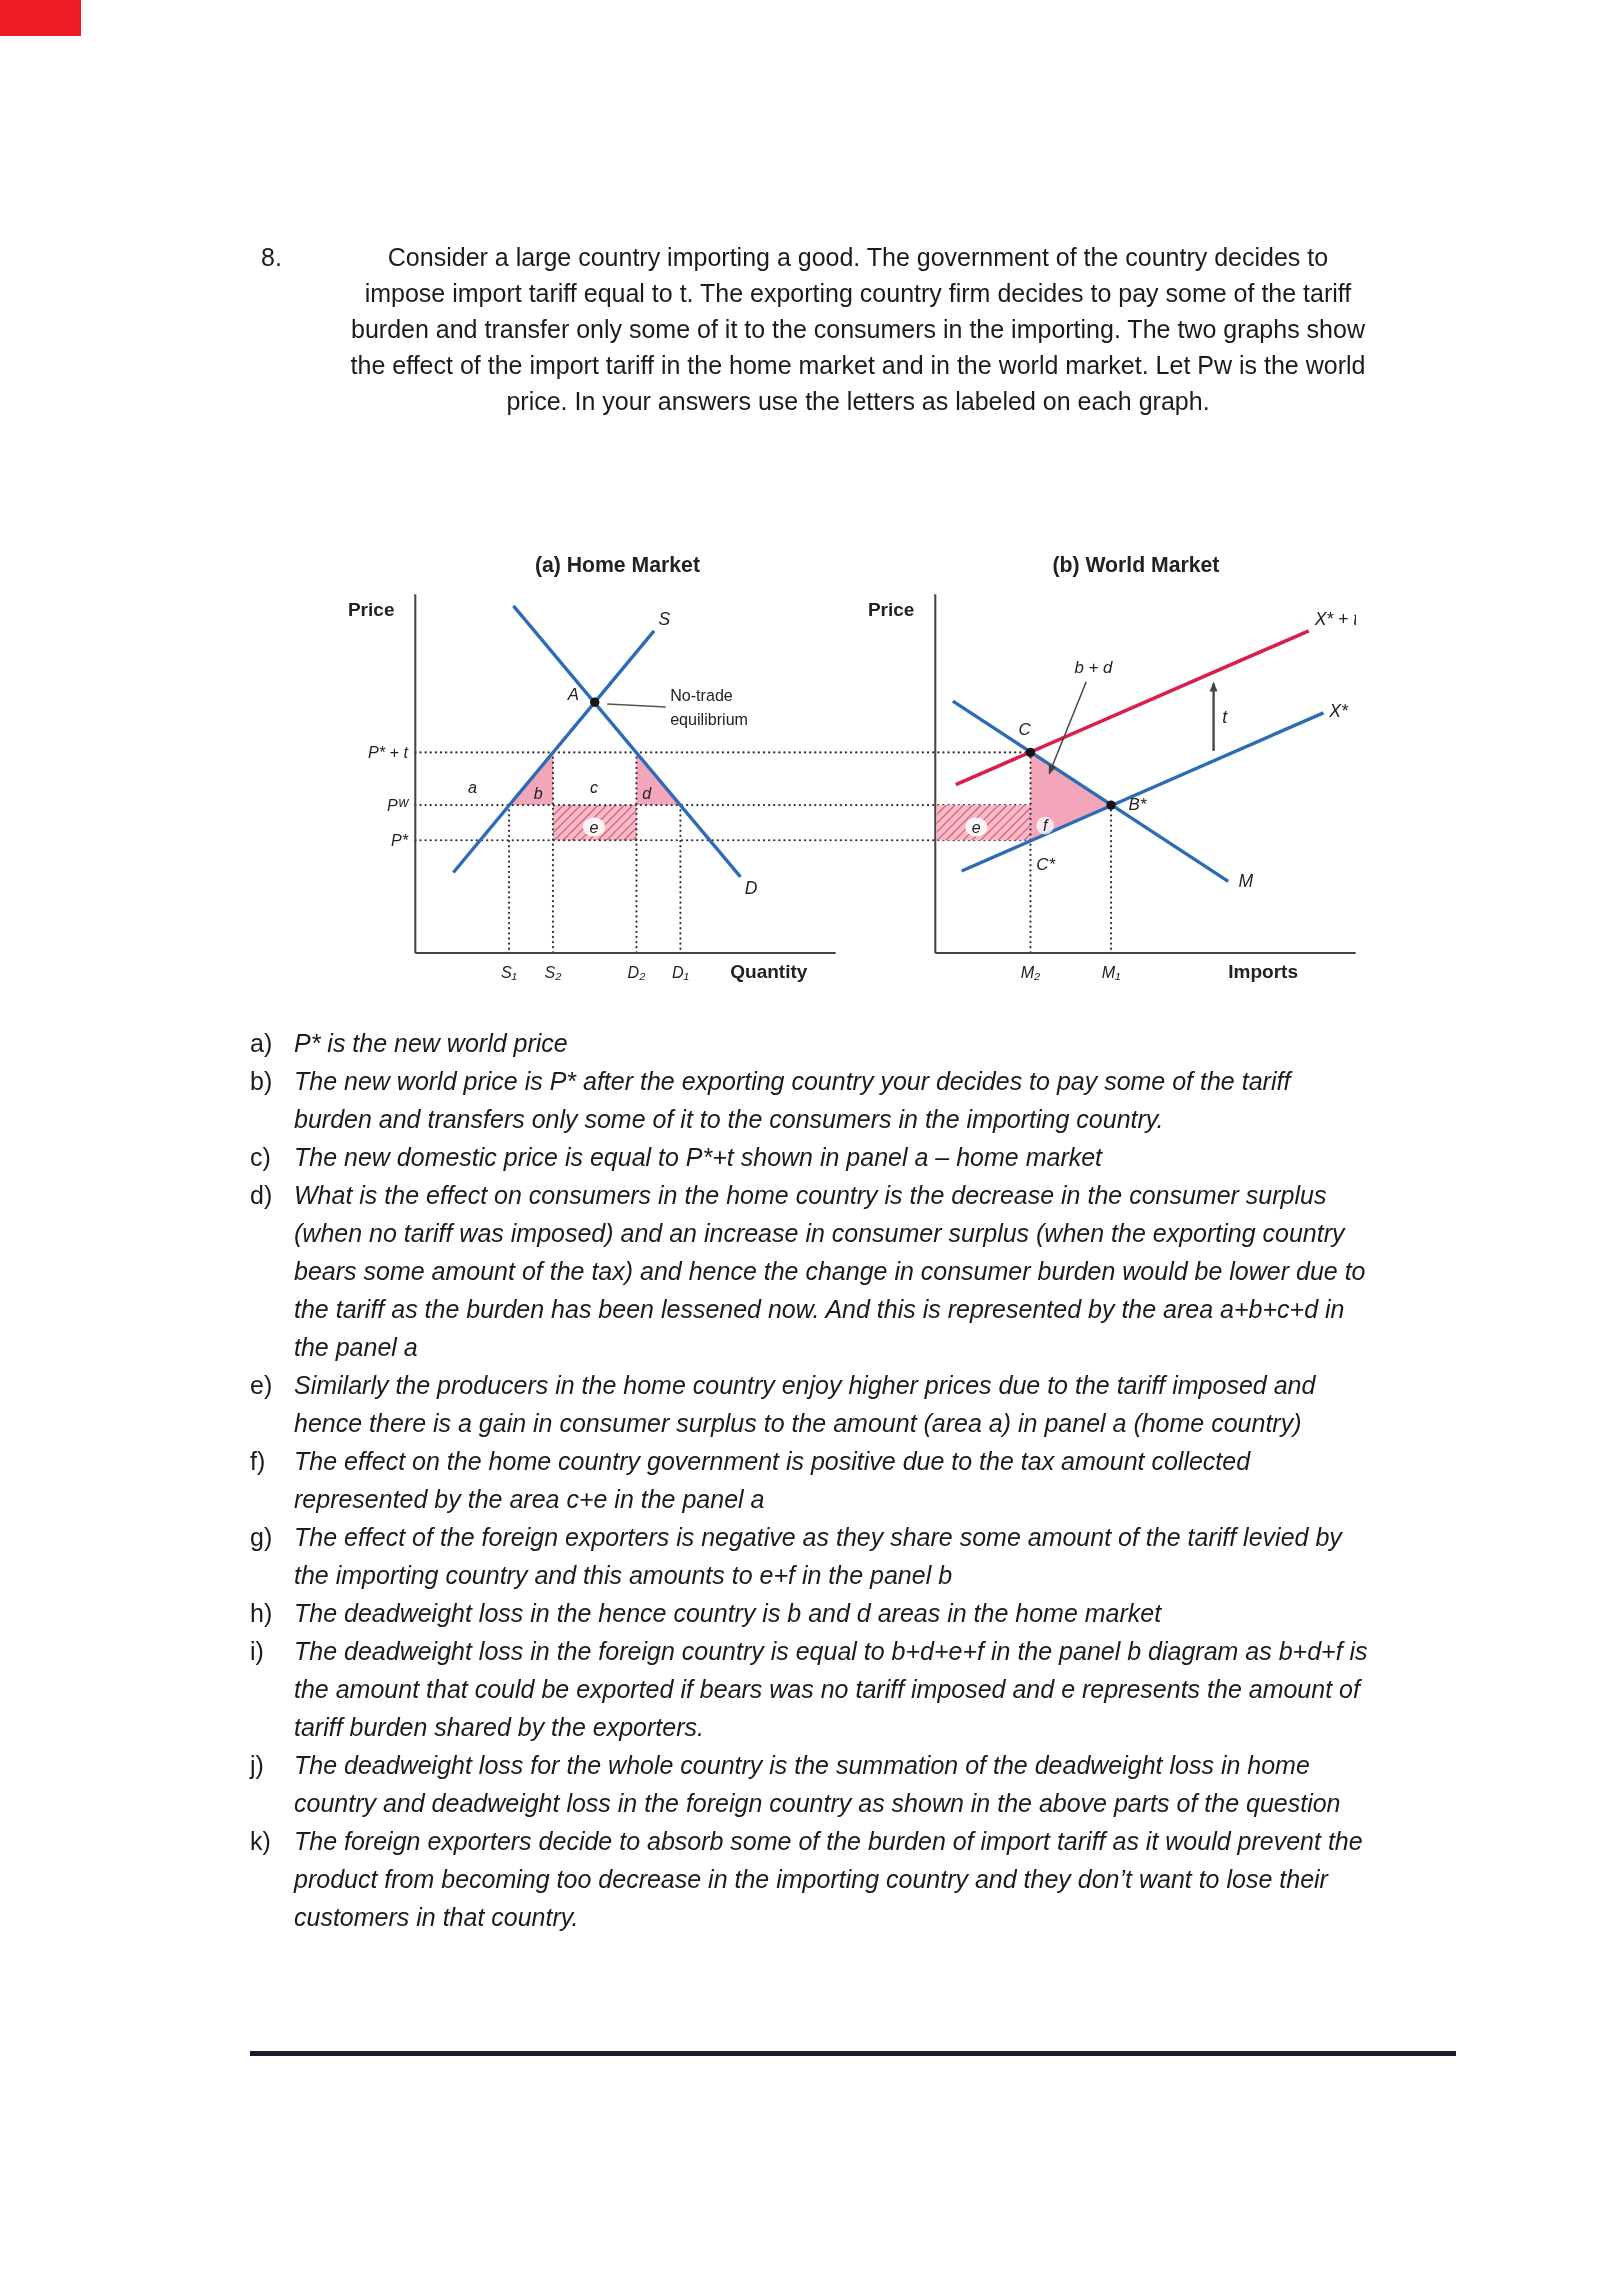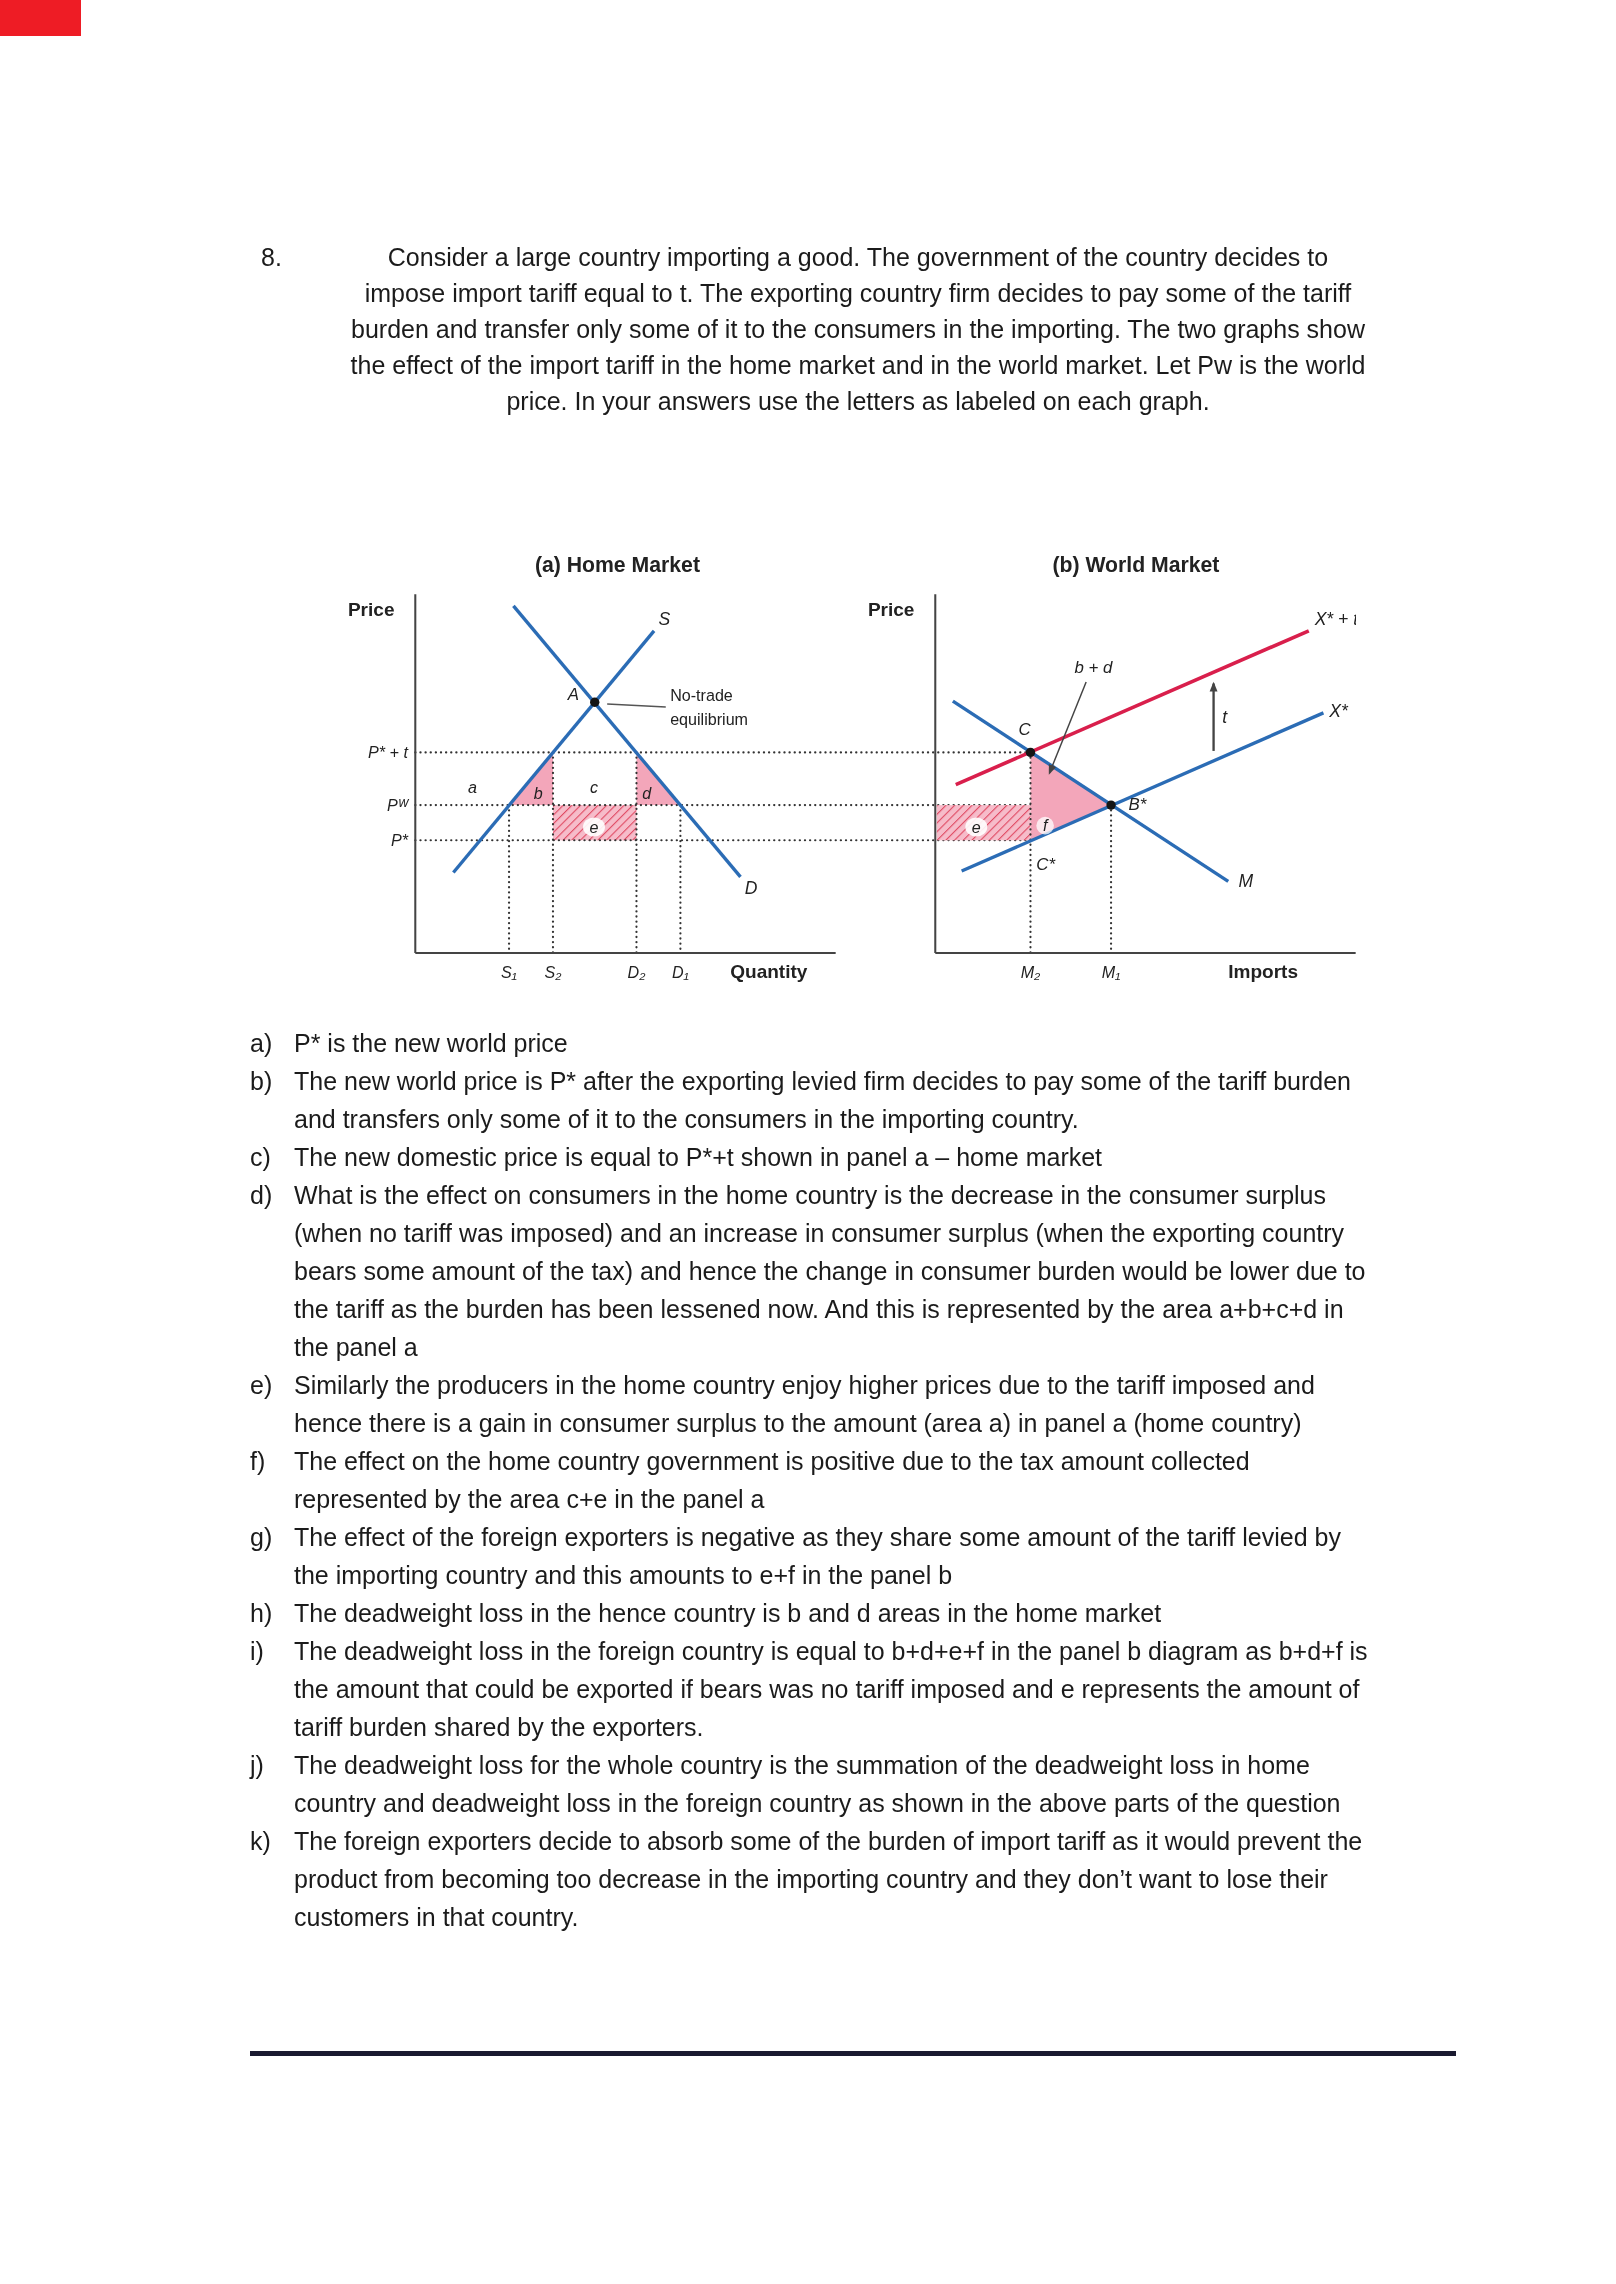--- a/index.html
+++ b/index.html
@@ -14,21 +14,21 @@
   .question { position:absolute; left:261px; top:239px; display:flex; }
   .qnum  { width:84px; font-size:25px; line-height:36px; }
   .qtext { width:1026px; font-size:25px; line-height:36px;text-align:center; }
 
   .diagram-svg { position:absolute; left:330px; top:540px; font-family:"Liberation Sans", sans-serif; }
   .diagram-svg text { fill:#222222; }
 
   .answers { position:absolute; left:250px; top:1024px; }
   .answer-row { display:flex; }
   .alabel { width:44px; font-size:25px; line-height:38px; }
-  .atext  { width:1075px; font-size:25px; line-height:38px; }
+  .atext  { width:1075px; font-size:25px; line-height:38px;font-style:italic; }
 
   .bottom-rule { position:absolute; left:250px; top:2051px; width:1206px; height:4.6px; background:#1a1a30; }
 </style>
 </head>
 <body>
 
 <div class="page">
 
   <div class="corner-mark"></div>
 
@@ -137,21 +137,21 @@
     <text x="838" y="667" font-size="13" font-weight="bold">Imports</text>
   </svg>
 
   <div class="answers">
     <div class="answer-row">
       <div class="alabel">a)</div>
       <div class="atext">P* is the new world price</div>
     </div>
     <div class="answer-row">
       <div class="alabel">b)</div>
-      <div class="atext">The new world price  is P* after the exporting levied firm decides to pay some of the tariff burden and transfers only some of it to the consumers in the importing country.</div>
+      <div class="atext">The new world price  is P* after the exporting country your decides to pay some of the tariff burden and transfers only some of it to the consumers in the importing country.</div>
     </div>
     <div class="answer-row">
       <div class="alabel">c)</div>
       <div class="atext">The new domestic price is equal to P*+t shown in panel a – home market</div>
     </div>
     <div class="answer-row">
       <div class="alabel">d)</div>
       <div class="atext">What is the effect on consumers in the home country is the decrease in the consumer surplus (when no tariff was imposed) and an increase in consumer surplus (when the exporting country bears some amount of the tax) and hence the change in consumer burden would be lower due to the tariff as the burden has been lessened now. And this is represented by the area a+b+c+d in the panel a</div>
     </div>
     <div class="answer-row">

